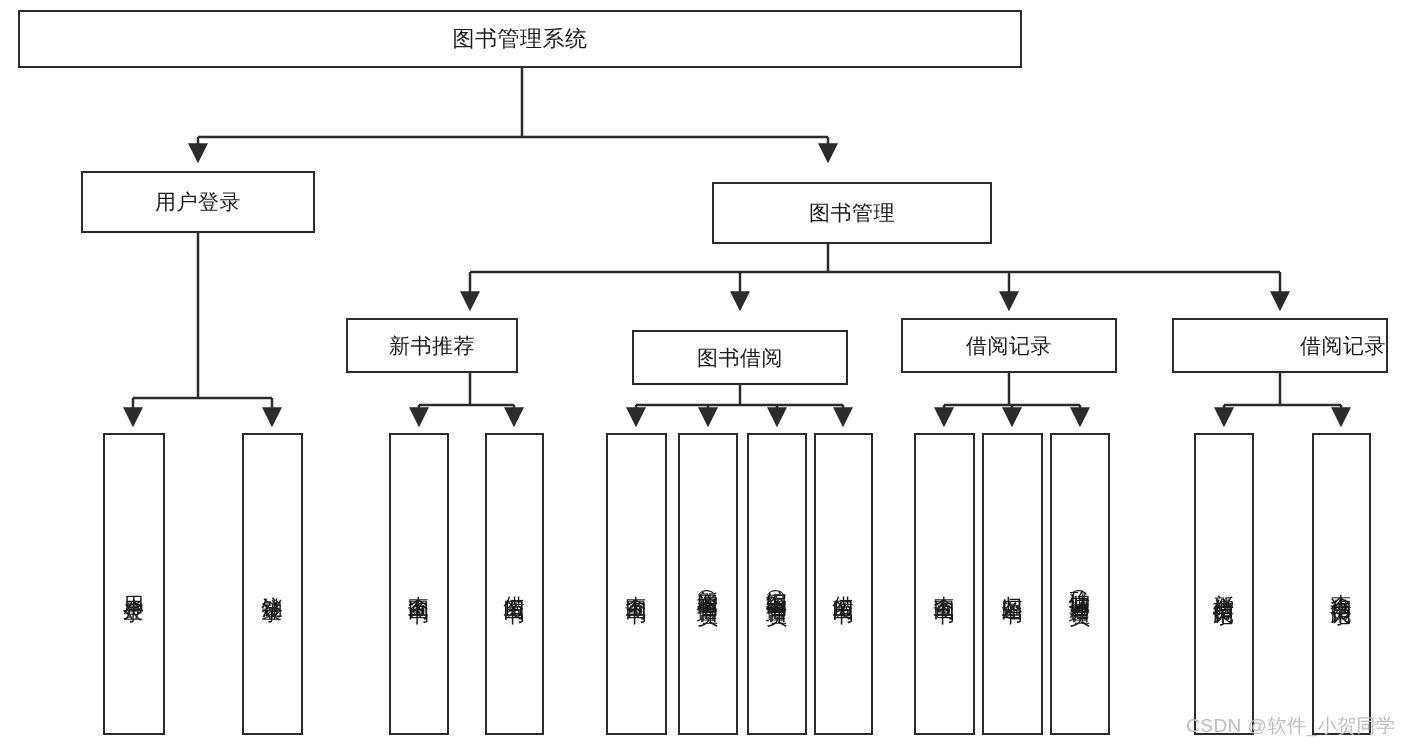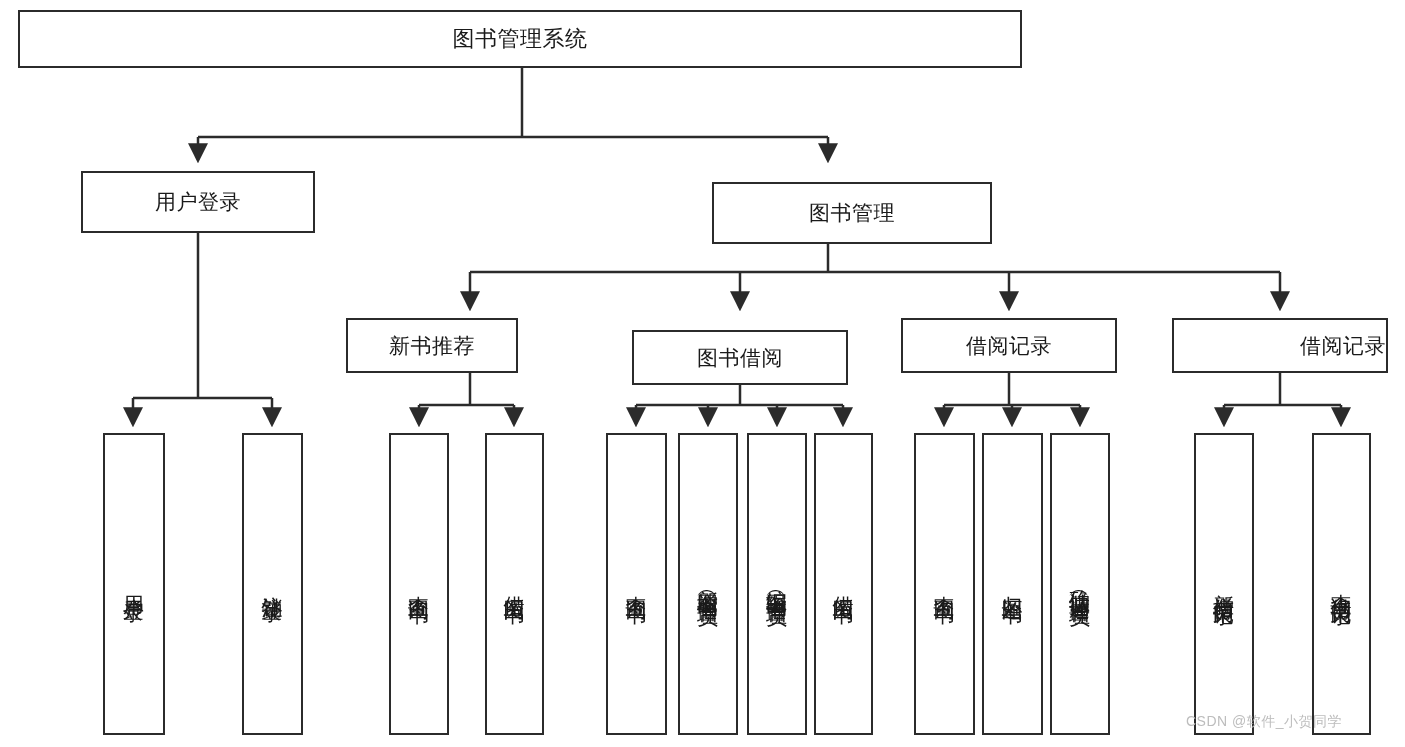--- a/index.html
+++ b/index.html
@@ -52,21 +52,21 @@
     writing-mode: vertical-rl;
     text-orientation: upright;
     font-size: 21px;
     color: #1a1a1a;
     letter-spacing: 2.5px;
     line-height: 1;
     white-space: nowrap;
   }
   .watermark {
     position: absolute;
-    font-size: 14px;
+    font-size: 19px;
     color: #bdbdbd;
     white-space: nowrap;
     letter-spacing: 0.5px;
   }
 </style>
 </head>
 <body>
 
 <div id="canvas">
 

